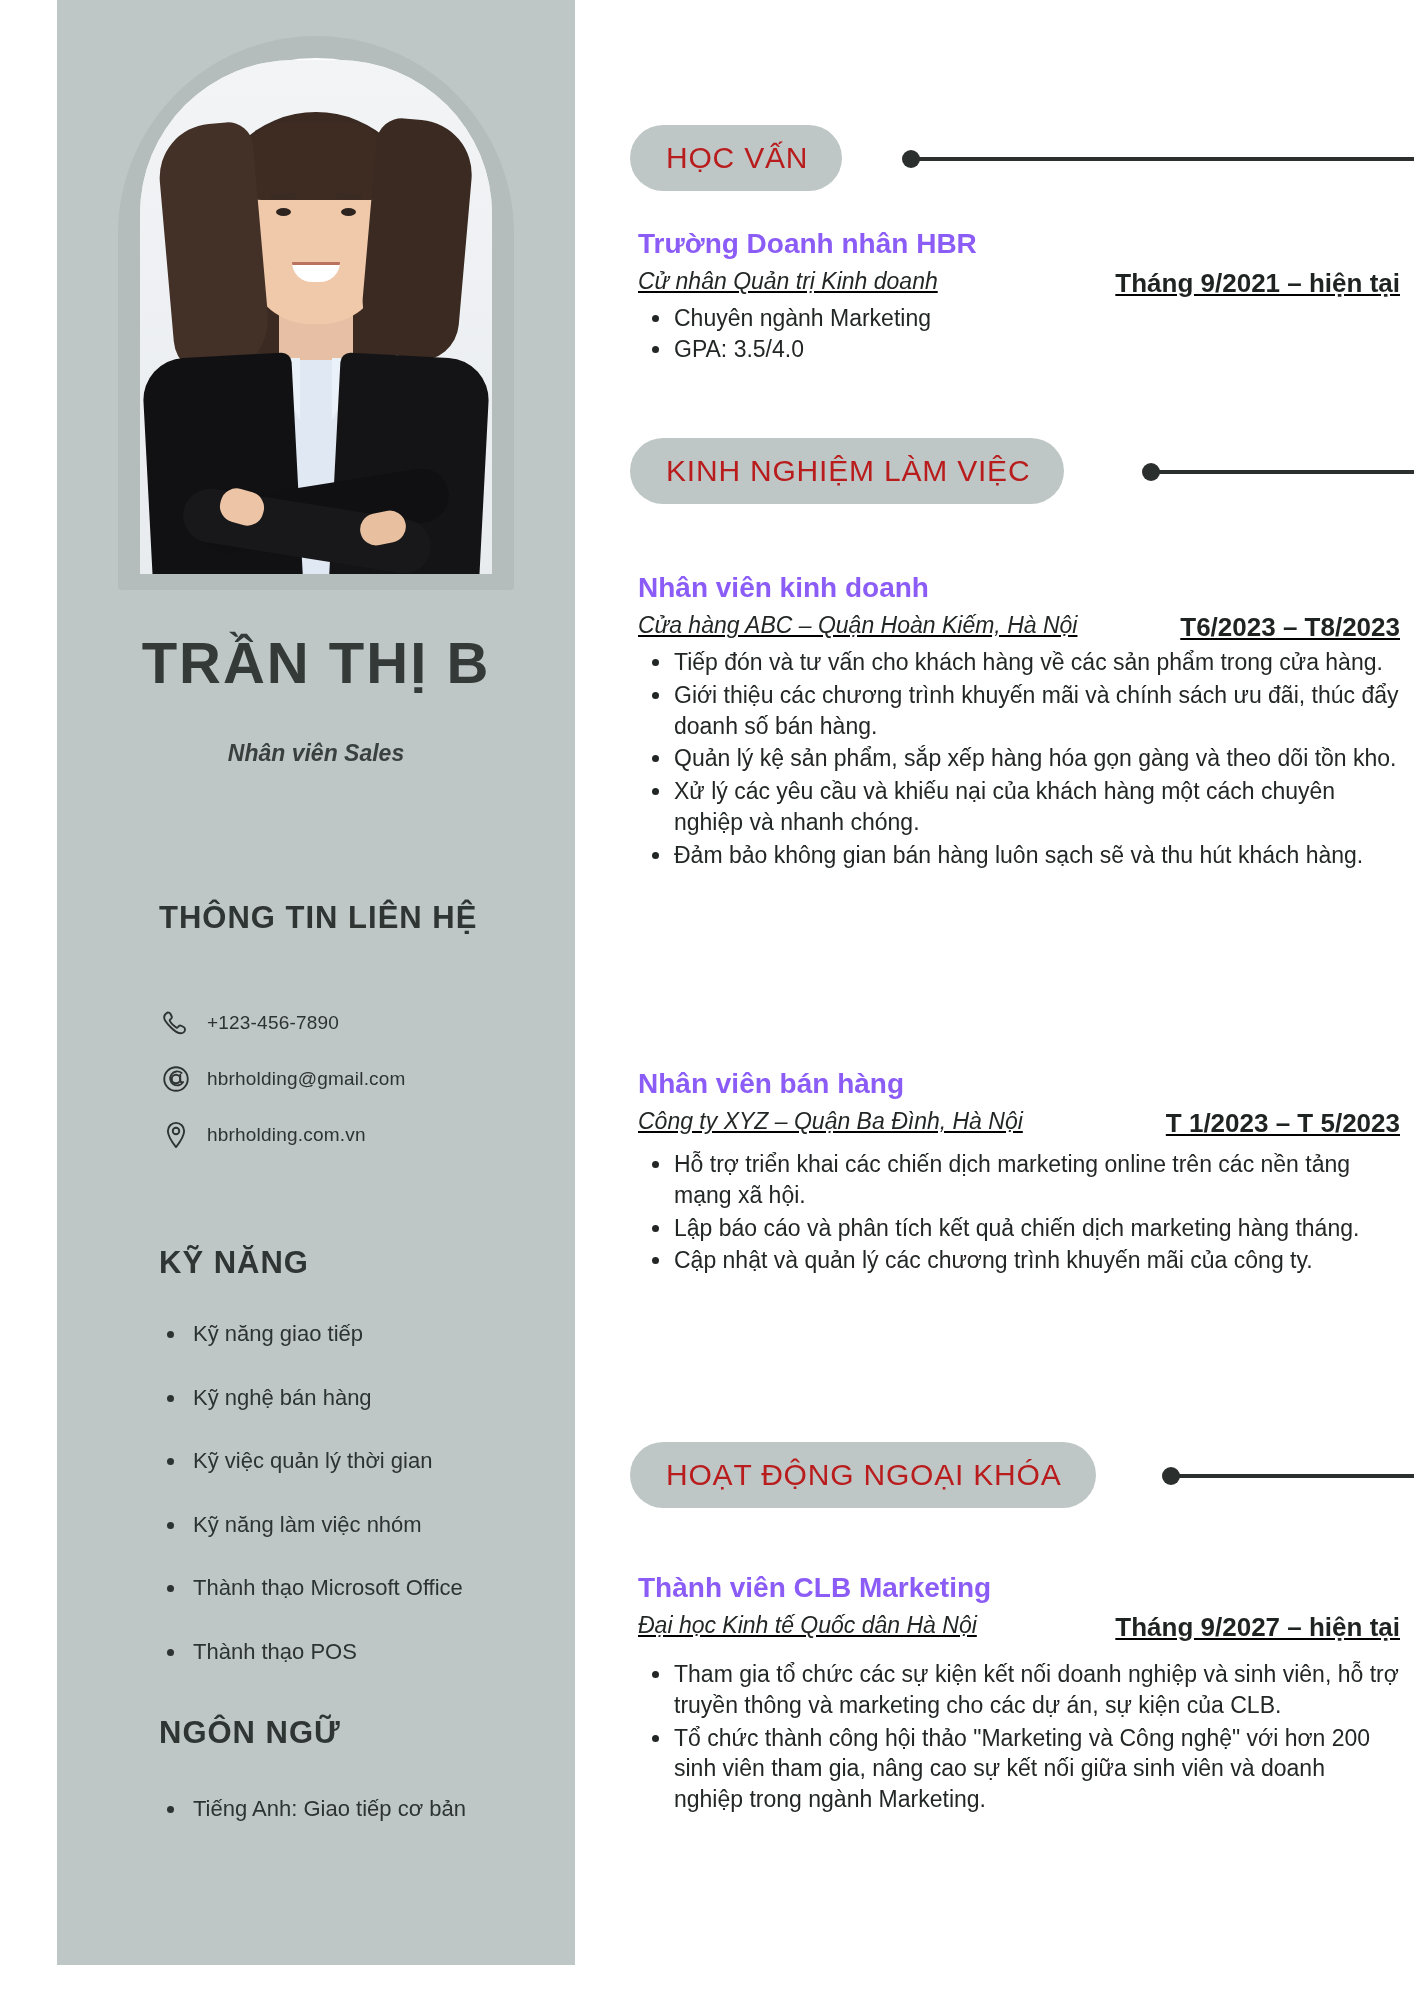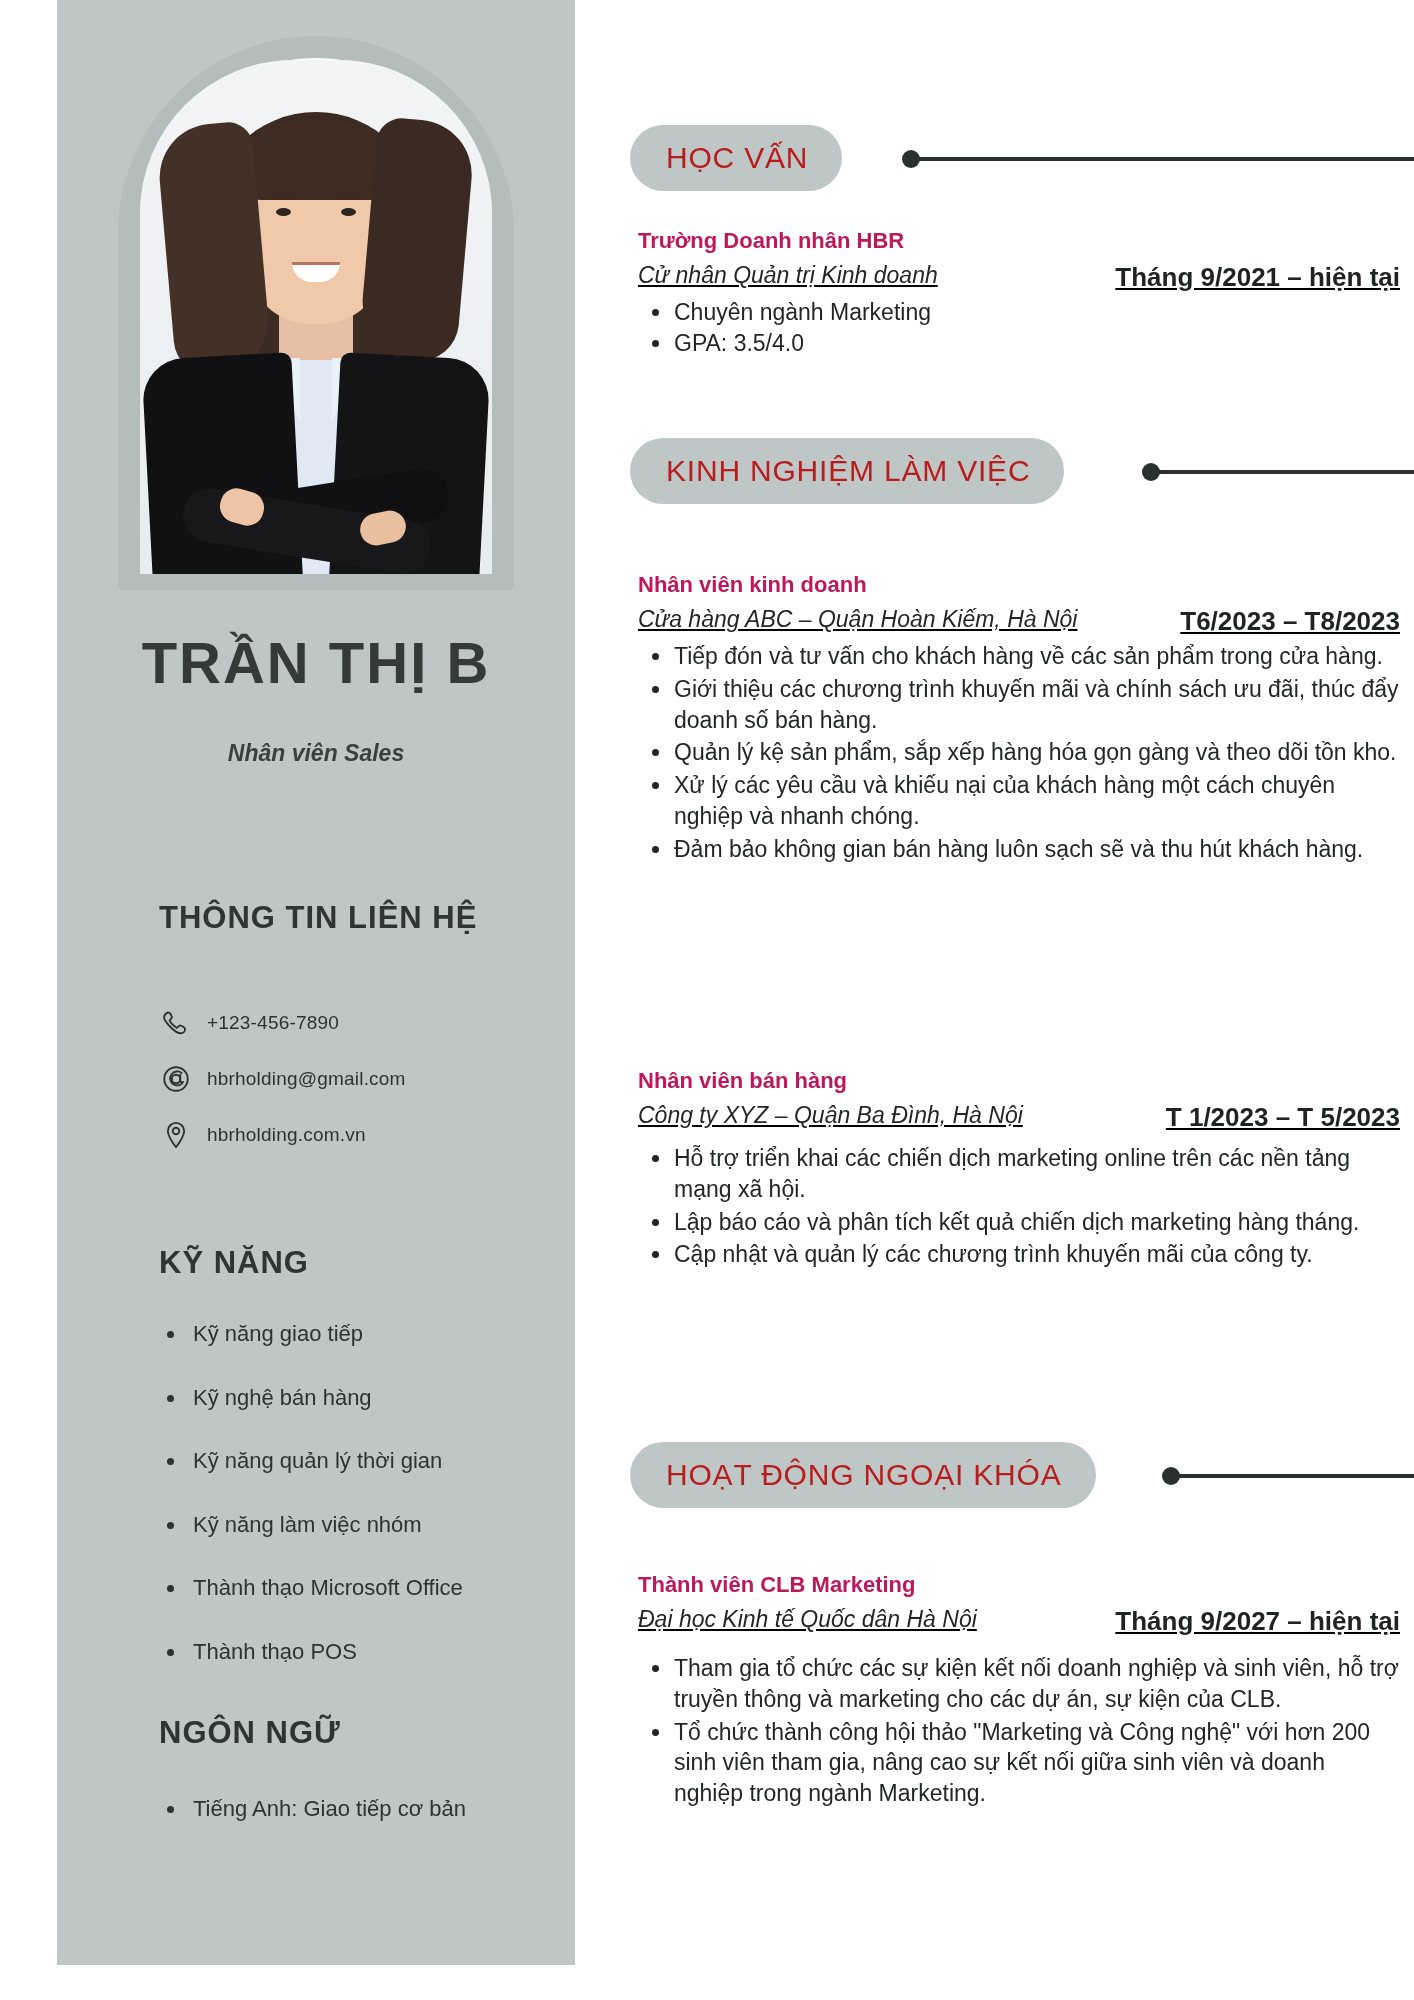--- a/index.html
+++ b/index.html
@@ -180,21 +180,21 @@
   .sec-pill span {
     font-size: 30px; font-weight: 400; letter-spacing: .8px; color: #b91c1c;
   }
   .sec-line { position: absolute; top: 32px; height: 4px; background: #2b2f2e; }
   .sec-dot {
     position: absolute; top: 25px; width: 18px; height: 18px;
     border-radius: 50%; background: #2b2f2e;
   }
 
   .entry { position: absolute; left: 28px; width: 762px; }
-  .entry-title { font-size: 22px; font-weight: 700; color: #be185d; margin-bottom: 8px; }
+  .entry-title { font-size: 28px; font-weight: 700; color: #8b5cf6; margin-bottom: 8px; }
   .entry-meta { display: flex; align-items: flex-start; justify-content: space-between; margin-bottom: 4px; text-decoration: underline; }
   .entry-org { font-size: 23px; font-style: italic; color: #222725; }
   .entry-date { font-size: 26px; font-weight: 700; color: #1f2422; white-space: nowrap; }
 
   .entry ul { margin: 2px 0 0 0; }
   .entry ul li {
     list-style: none; position: relative;
     font-size: 23px; line-height: 1.34; color: #222725;
     padding-left: 36px; margin-bottom: 2px;
   }
@@ -275,21 +275,21 @@
           </svg>
         </span>
         <span class="ctext">hbrholding.com.vn</span>
       </div>
     </div>
 
     <div class="side-heading" style="top:1245px">KỸ NĂNG</div>
     <ul class="bullet-list" style="top:1320px">
       <li>Kỹ năng giao tiếp</li>
       <li>Kỹ nghệ bán hàng</li>
-      <li>Kỹ năng quản lý thời gian</li>
+      <li>Kỹ việc quản lý thời gian</li>
       <li>Kỹ năng làm việc nhóm</li>
       <li>Thành thạo Microsoft Office</li>
       <li>Thành thạo POS</li>
     </ul>
 
     <div class="side-heading" style="top:1715px">NGÔN NGỮ</div>
     <ul class="bullet-list" style="top:1795px">
       <li>Tiếng Anh: Giao tiếp cơ bản</li>
     </ul>
   </aside>

